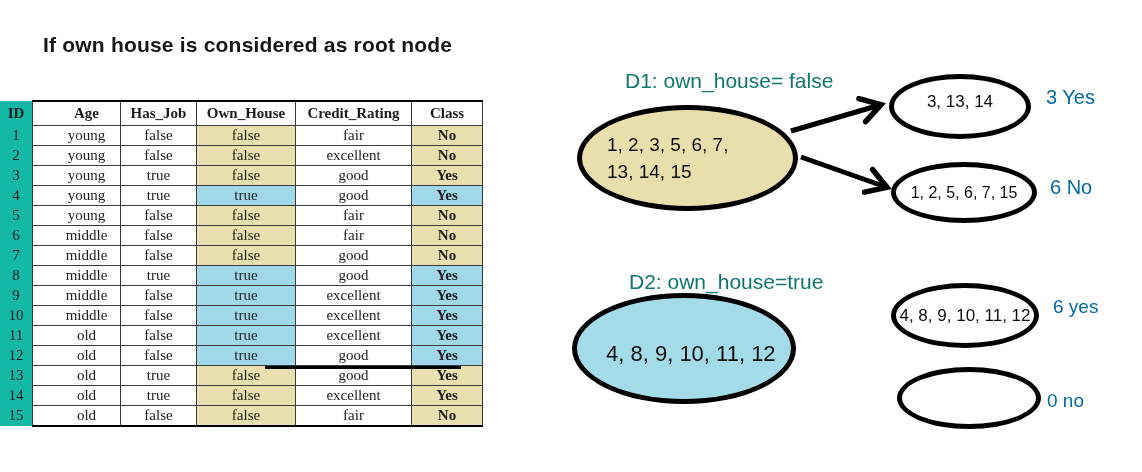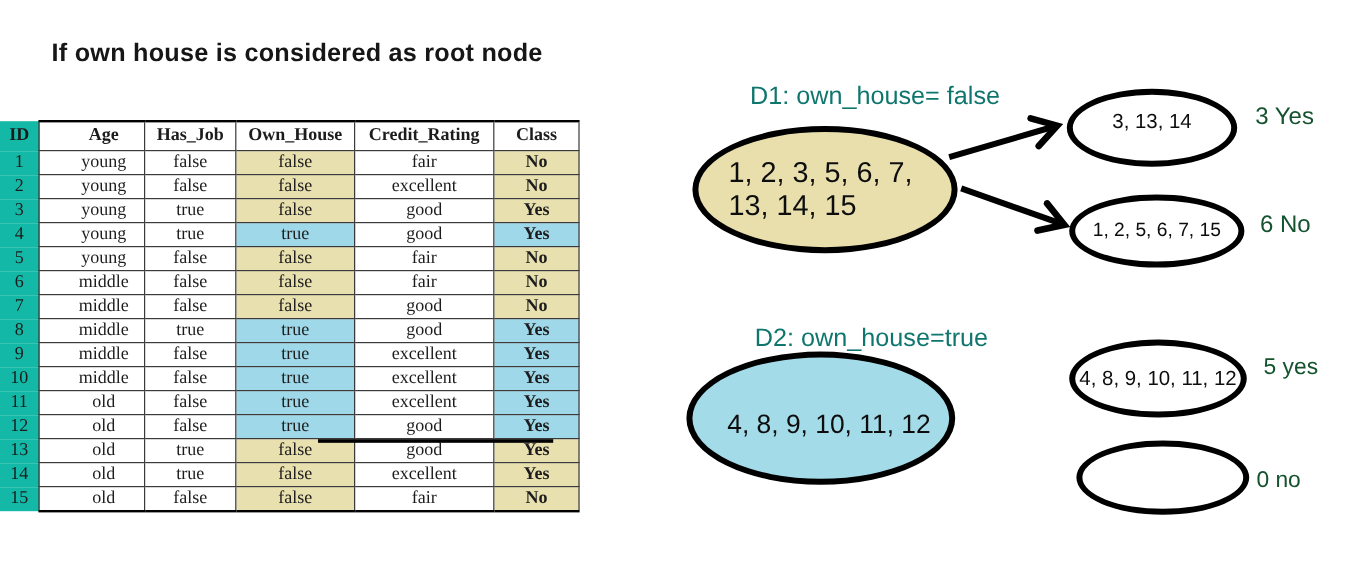--- a/index.html
+++ b/index.html
@@ -27,21 +27,21 @@
   table.data .c-class{border-right:2px solid #000;}
   table.data tbody tr:last-child td:not(.idc){border-bottom:2px solid #000;}
   .thick-line{position:absolute;left:265px;top:366px;width:196px;height:3px;background:#000;}
 
   
   .dlabel{position:absolute;font-size:21px;color:#0f766e;white-space:nowrap;}
   .ellipse{position:absolute;border:5px solid #000;border-radius:50%;box-sizing:border-box;
            display:flex;align-items:center;justify-content:center;background:#fff;
            color:#0d0d0d;white-space:nowrap;}
   .ellipse .lines{text-align:left;}
-  .note{position:absolute;font-size:20px;color:#14532d;white-space:nowrap;}
+  .note{position:absolute;font-size:20px;color:#0369a1;white-space:nowrap;}
   svg.arrows{position:absolute;left:0;top:0;pointer-events:none;}
 </style>
 </head>
 <body>
 
 <div class="canvas">
 
   <div class="page-title">If own house is considered as root node</div>
 
   <table class="data">
@@ -177,21 +177,21 @@
           <td class="c-class" style="background: rgb(232, 224, 175);">No</td>
         </tr>
       </tbody>
   </table>
 
   <div class="thick-line"></div>
 
   <div class="dlabel" style="left:625px;top:69px;">D1: own_house= false</div>
 
   <div class="ellipse" style="left: 577px; top: 105px; width: 221px; height: 106px; justify-content: flex-start; background: rgb(232, 223, 173);">
-    <div class="lines" style="font-size:24px;line-height:27px;padding-left:25px;">
+    <div class="lines" style="font-size:19px;line-height:27px;padding-left:25px;">
       <div>1, 2, 3, 5, 6, 7,</div>
       <div>13, 14, 15</div>
     </div>
   </div>
 
   <svg class="arrows" width="1142" height="472" viewBox="0 0 1142 472">
     <defs>
       <marker id="ah" markerWidth="6" markerHeight="6" refX="4.3" refY="3" orient="auto">
         <path d="M0.6,0.6 L4.5,3 L0.6,5.4" fill="none" stroke="#000" stroke-width="1.1" stroke-linecap="round"></path>
       </marker>
@@ -212,20 +212,20 @@
 
   <div class="dlabel" style="left:629px;top:270px;">D2: own_house=true</div>
 
   <div class="ellipse" style="left: 572px; top: 293px; width: 224px; height: 111px; justify-content: flex-start; font-size: 22px; background: rgb(164, 219, 233);">
     <span style="padding-left:29px;padding-top:10px;">4, 8, 9, 10, 11, 12</span>
   </div>
 
   <div class="ellipse" style="left:891px;top:283px;width:148px;height:65px;font-size:17px;">
     <span>4, 8, 9, 10, 11, 12</span>
   </div>
-  <div class="note" style="left:1053px;top:296px;font-size:19px;">5 yes</div>
+  <div class="note" style="left:1053px;top:296px;font-size:19px;">6 yes</div>
 
   <div class="ellipse" style="left:897px;top:367px;width:144px;height:62px;">
     <span></span>
   </div>
   <div class="note" style="left:1047px;top:390px;font-size:19px;">0 no</div>
 
 </div>
 
 </body></html>

